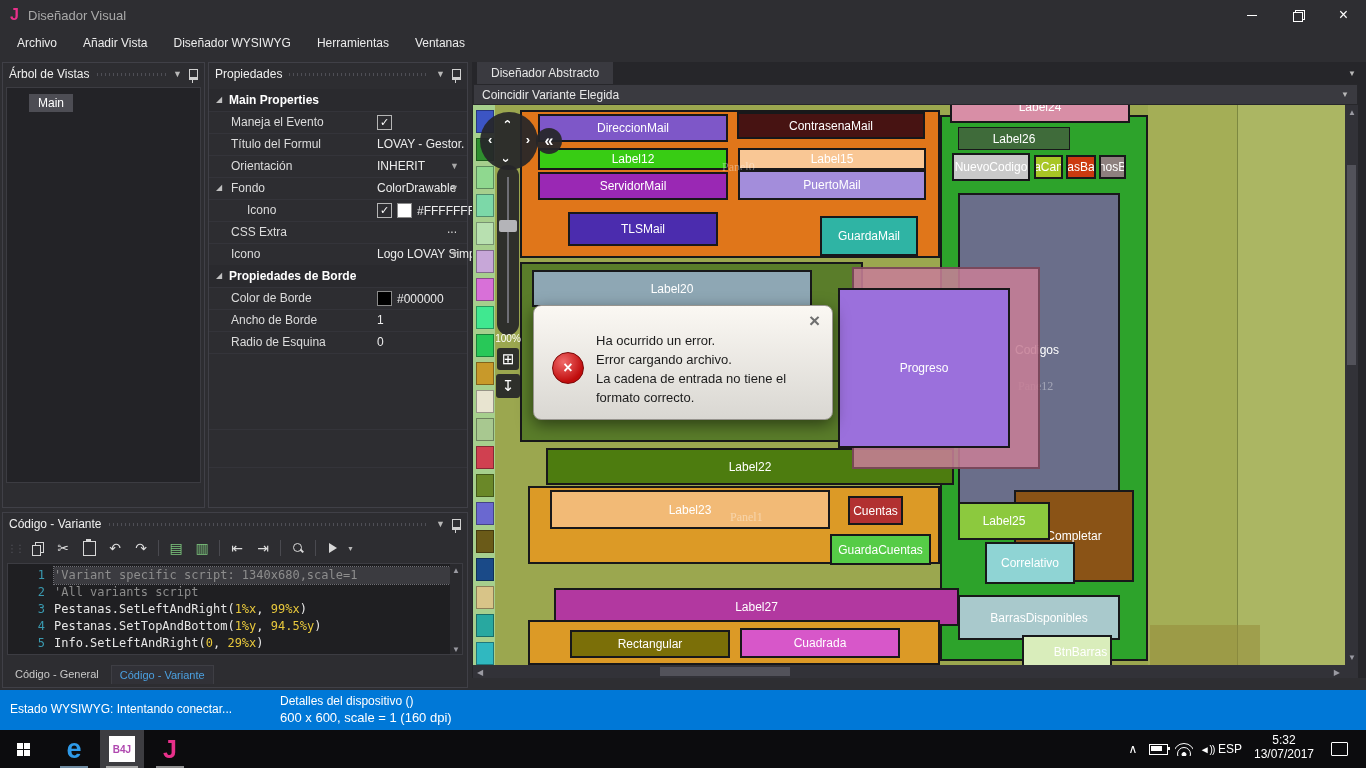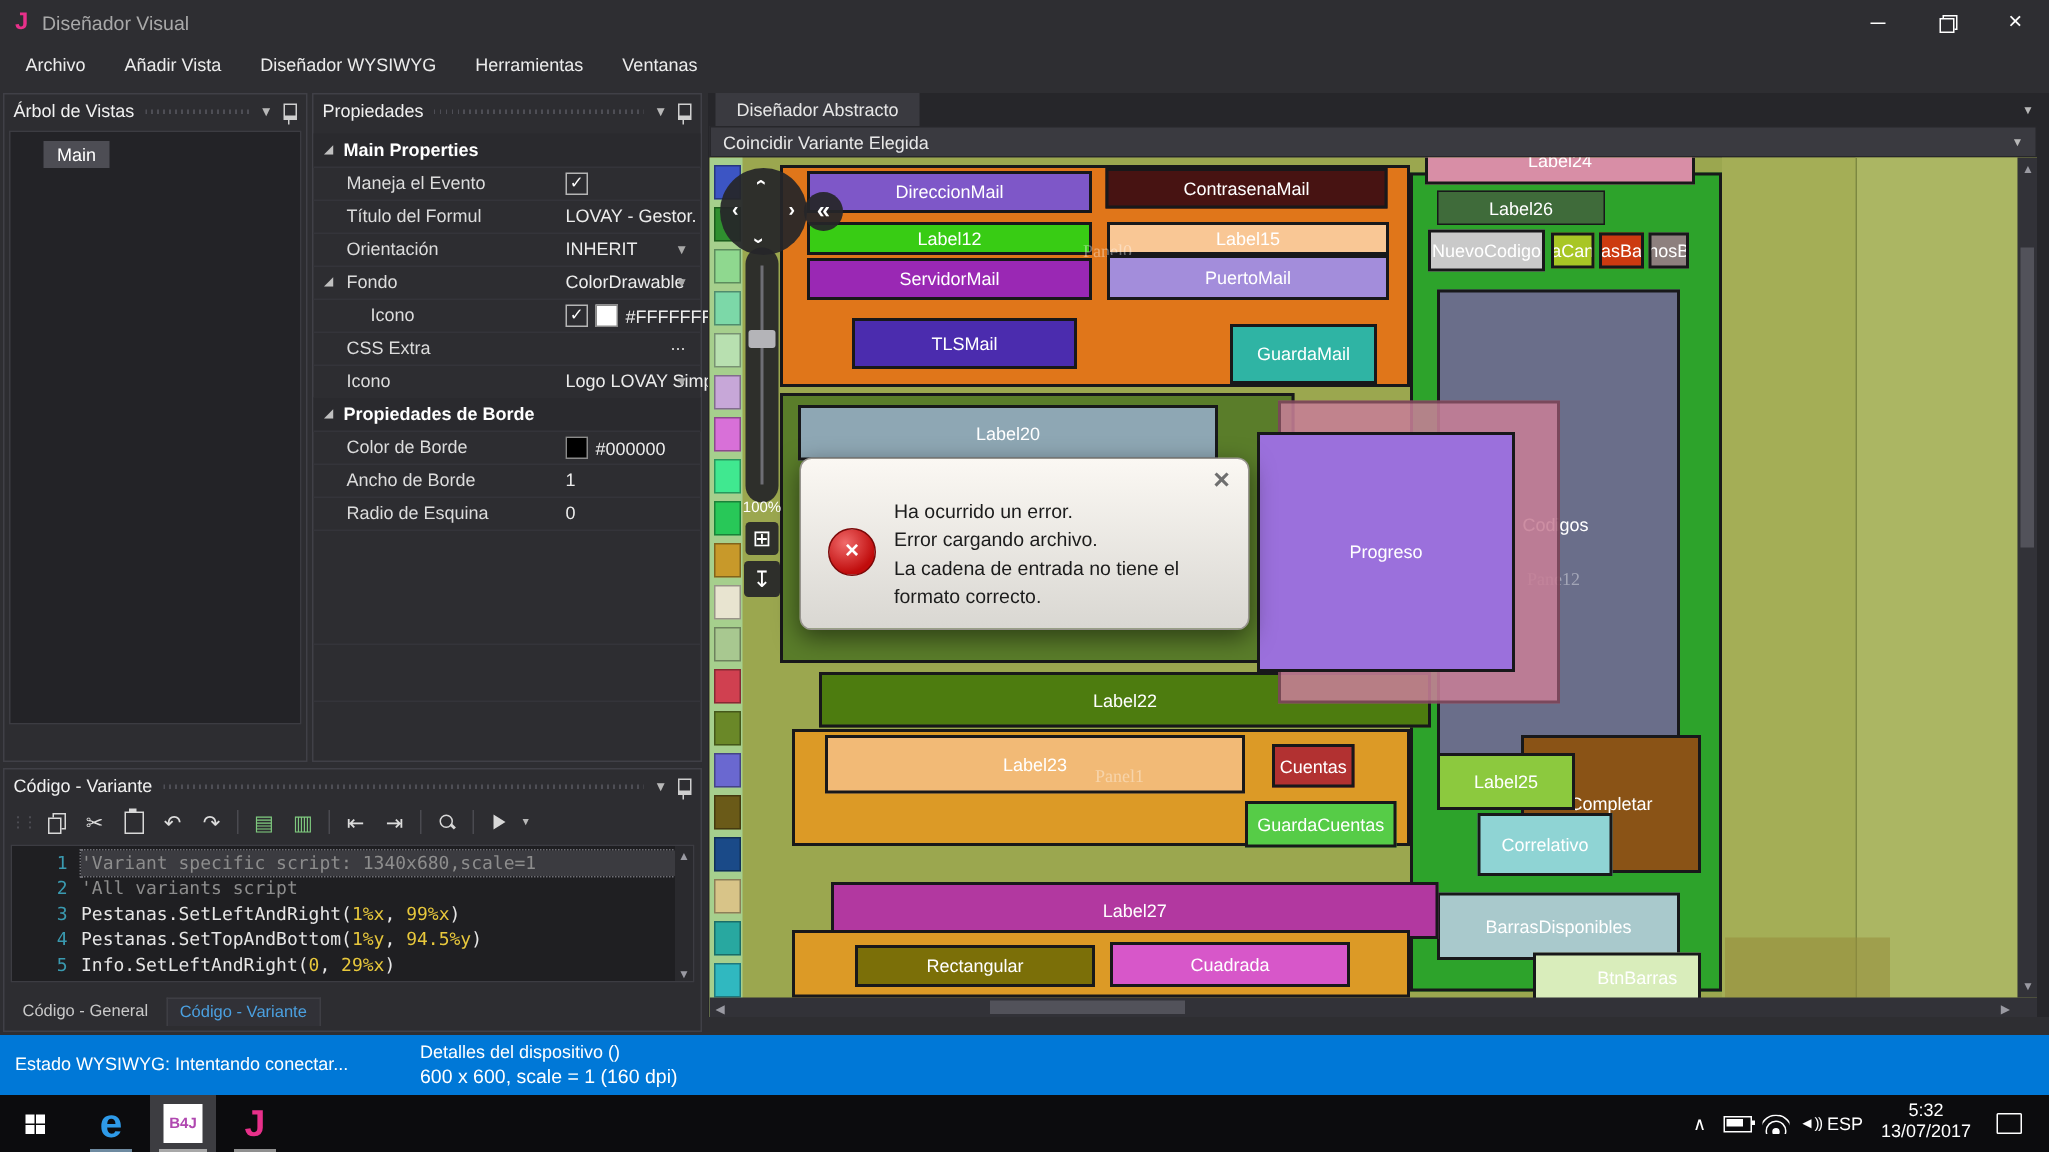--- a/index.html
+++ b/index.html
@@ -279,21 +279,21 @@
         <div class="cv" style="left:124px;top:38px;width:30px;height:24px;background:#cc3a10;">asBa</div>
         <div class="cv" style="left:157px;top:38px;width:27px;height:24px;background:#8d807e;">nosB</div>
         <div class="cvp" style="left:16px;top:76px;width:162px;height:312px;background:#6a6e8a;">
           <span class="abs" style="left:55px;top:148px;color:#fff;font-size:12px;">Codigos</span>
           <span class="faint" style="left:58px;top:184px;">Pane12</span>
         </div>
         <div class="cv" style="left:72px;top:373px;width:120px;height:92px;background:#8a5316;">Completar</div>
         <div class="cv" style="left:16px;top:385px;width:92px;height:38px;background:#8cc93e;">Label25</div>
         <div class="cv" style="left:12px;top:425px;width:90px;height:42px;background:#8fd4d4;margin-left:31px;">Correlativo</div>
         <div class="cv" style="left:16px;top:478px;width:162px;height:45px;background:#a9c9cc;">BarrasDisponibles</div>
-        <div class="cv" style="left:80px;top:518px;width:112px;height:34px;background:#d9edbb;padding-left:27px;">BtnBarras</div>
+        <div class="cv" style="left:80px;top:518px;width:90px;height:34px;background:#d9edbb;padding-left:27px;">BtnBarras</div>
       </div>
       <div class="cv" style="left:477px;top:-14px;width:180px;height:32px;background:#d88ea6;z-index:5;">Label24</div>
 
       <div class="cvp" style="left:47px;top:157px;width:343px;height:180px;background:#5a7d2a;">
         <div class="cv" style="left:10px;top:6px;width:280px;height:37px;background:#8ea7b4;">Label20</div>
       </div>
 
       <div class="cvp" style="left:47px;top:5px;width:420px;height:148px;background:#e0761a;">
         <div class="cv" style="left:16px;top:2px;width:190px;height:28px;background:#7e57c8;">DireccionMail</div>
         <div class="cv" style="left:215px;top:0;width:188px;height:27px;background:#471312;">ContrasenaMail</div>

